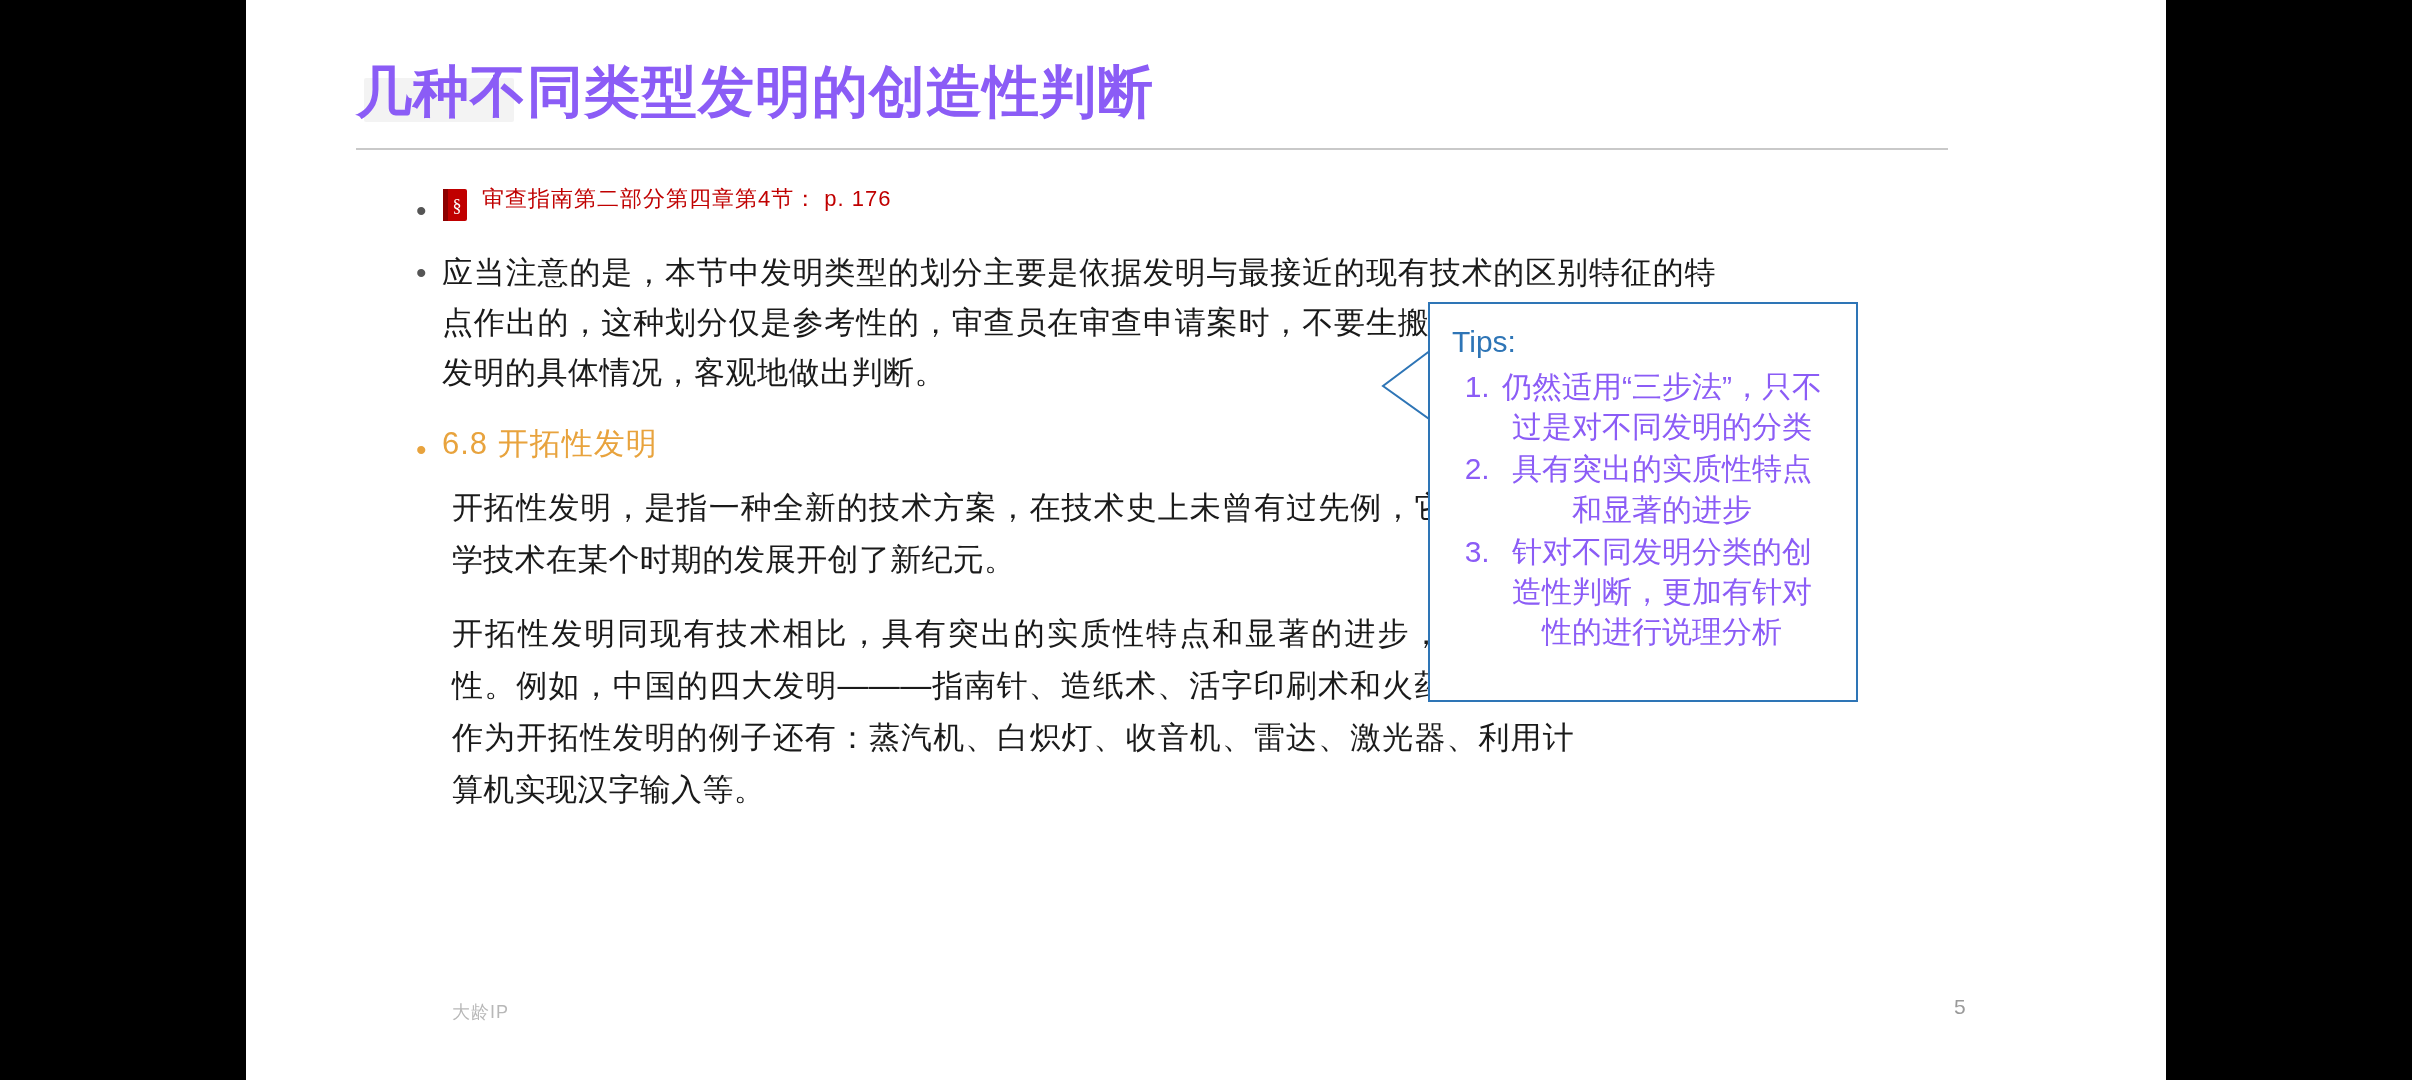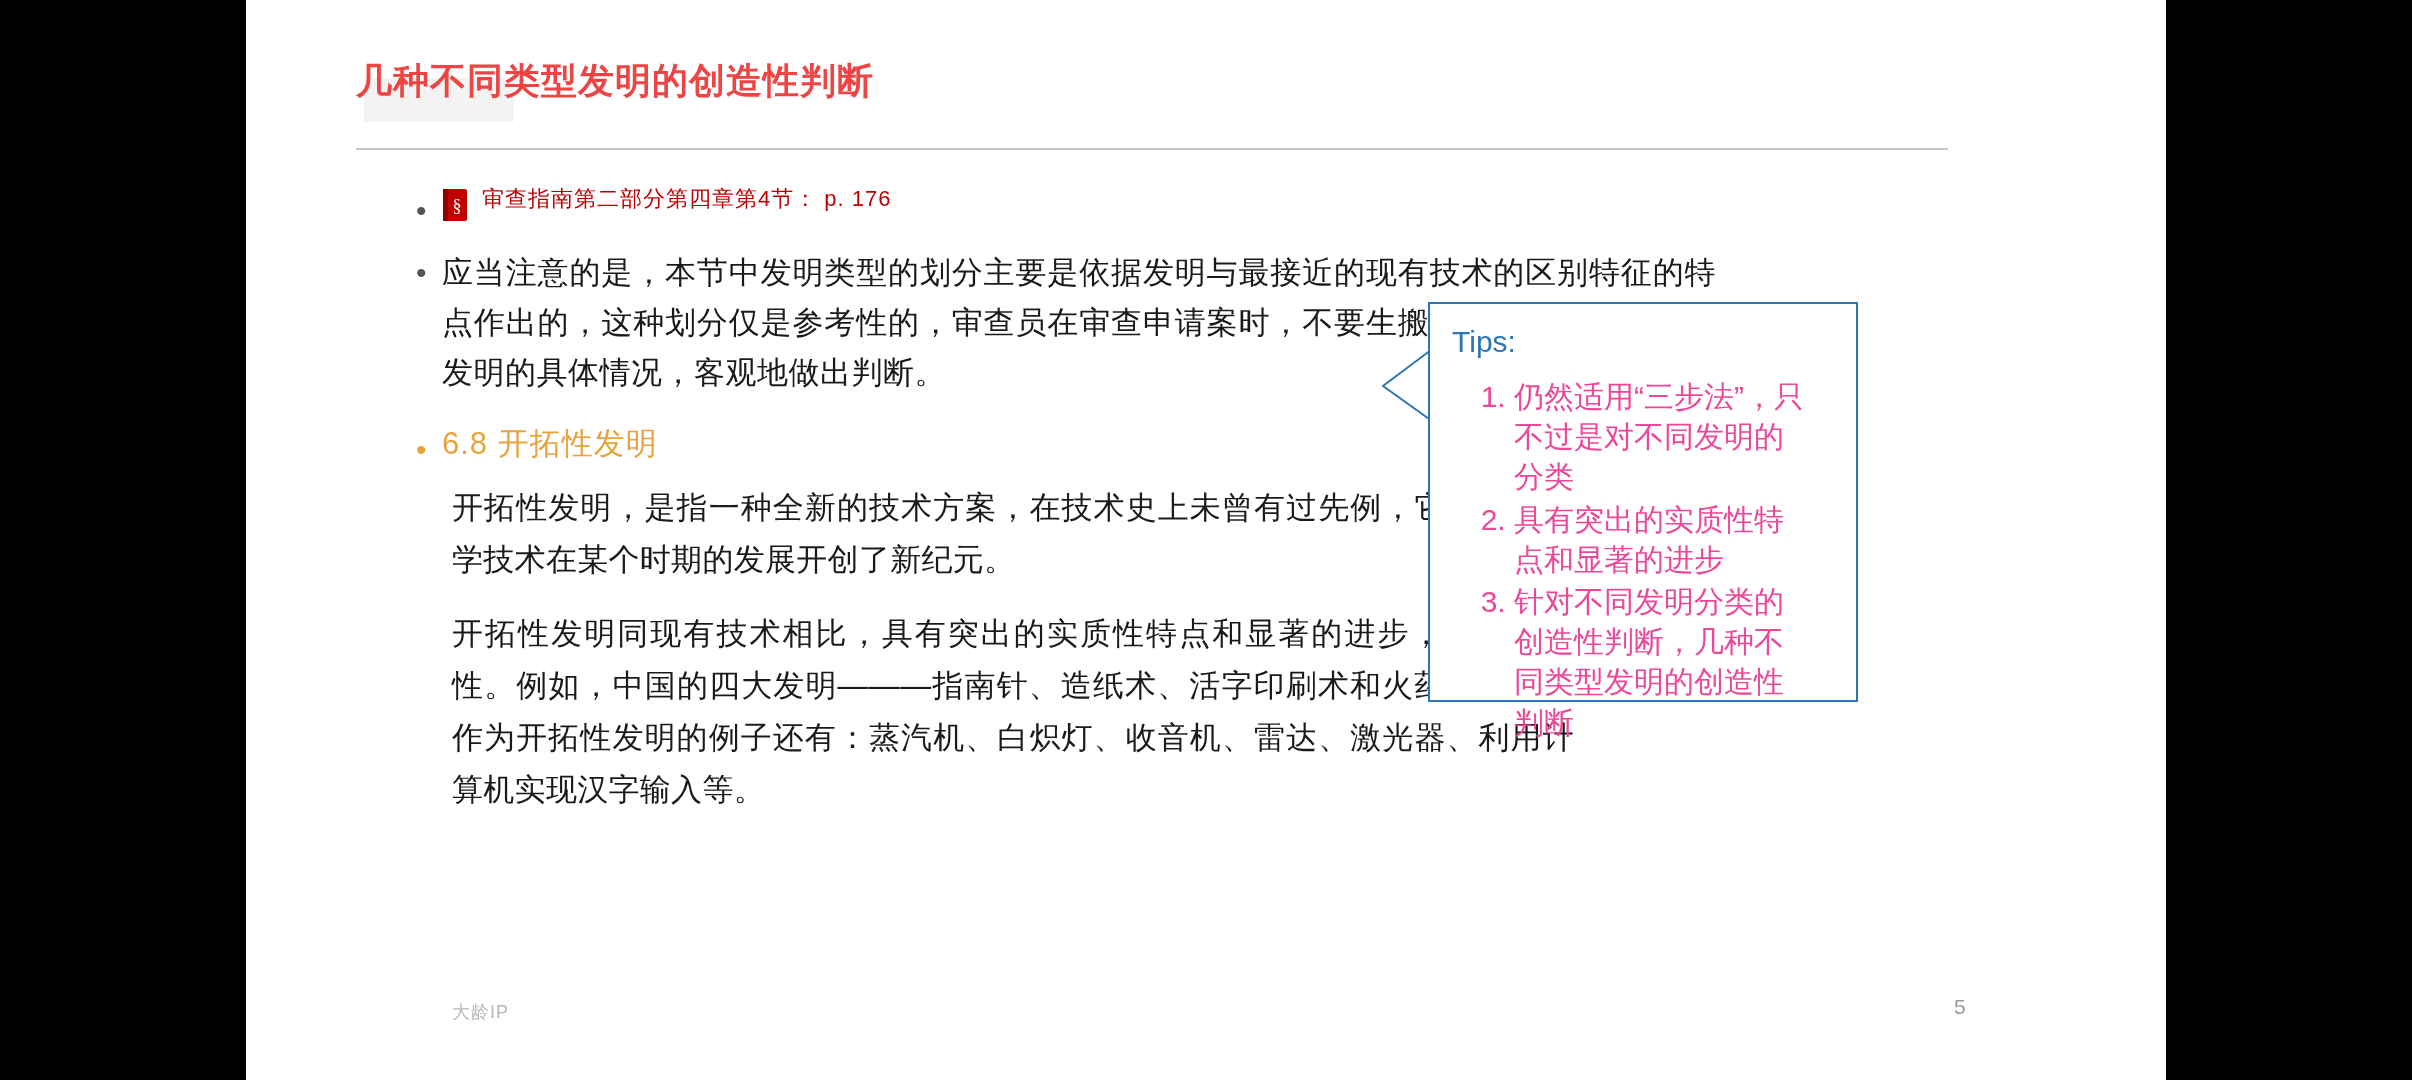--- a/index.html
+++ b/index.html
@@ -28,23 +28,23 @@
     background: #ffffff;
   }
   
   .title-block {
     position: absolute;
     left: 110px;
     top: 60px;
     width: 1700px;
   }
   .slide-title {
-    font-size: 36px;
+    font-size: 56px;
     font-weight: bold;
-    color: #ef4444;
+    color: #8b5cf6;
     letter-spacing: 1px;
     line-height: 1.15;
     white-space: nowrap;
   }
   .title-rule {
     position: absolute;
     left: 110px;
     top: 148px;
     width: 1592px;
     height: 2px;
@@ -159,25 +159,26 @@
     box-sizing: border-box;
     padding: 18px 30px 10px 22px;
   }
   .tips-title {
     color: #2e75b6;
     font-size: 30px;
     line-height: 1.3;
     margin-bottom: 6px;
   }
   .tips-list {
-    margin: 16px;
+    margin: 0;
     padding-left: 46px;
-    color: #ec4899;
+    color: #8b5cf6;
     font-size: 30px;
     line-height: 1.34;
+    text-align: center;
   }
   .tips-list li {
     margin-bottom: 2px;
   }
   
   .tips-tail {
     position: absolute;
     left: 1135px;
     top: 340px;
     width: 60px;
@@ -242,21 +243,21 @@
     <svg class="tips-tail" viewBox="0 0 60 90" xmlns="http://www.w3.org/2000/svg">
       <polygon points="58,4 2,46 58,86" fill="#ffffff" stroke="#2e75b6" stroke-width="2"></polygon>
       <rect x="52" y="2" width="10" height="88" fill="#ffffff"></rect>
     </svg>
 
     <div class="tips-box">
       <div class="tips-title">Tips:</div>
       <ol class="tips-list">
         <li>仍然适用“三步法”，只不过是对不同发明的分类</li>
         <li>具有突出的实质性特点和显著的进步</li>
-        <li>针对不同发明分类的创造性判断，几种不同类型发明的创造性判断</li>
+        <li>针对不同发明分类的创造性判断，更加有针对性的进行说理分析</li>
       </ol>
     </div>
 
     <div class="footer-left">大龄IP</div>
     <div class="footer-right">5</div>
 
   </div>
 </div>
 
 </body></html>

